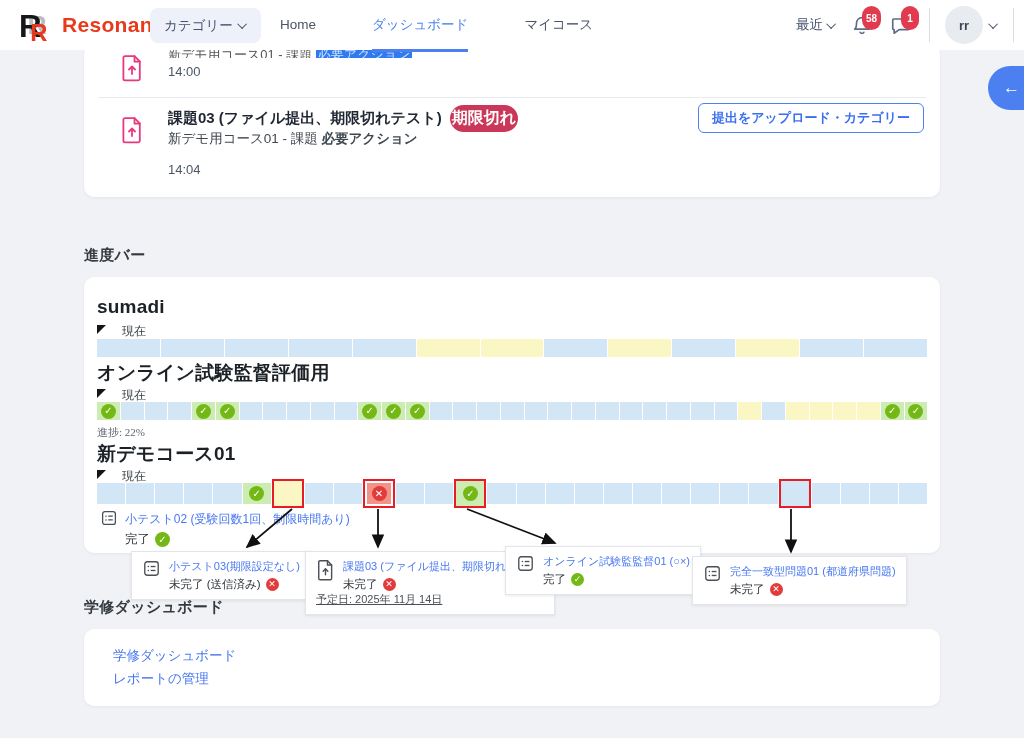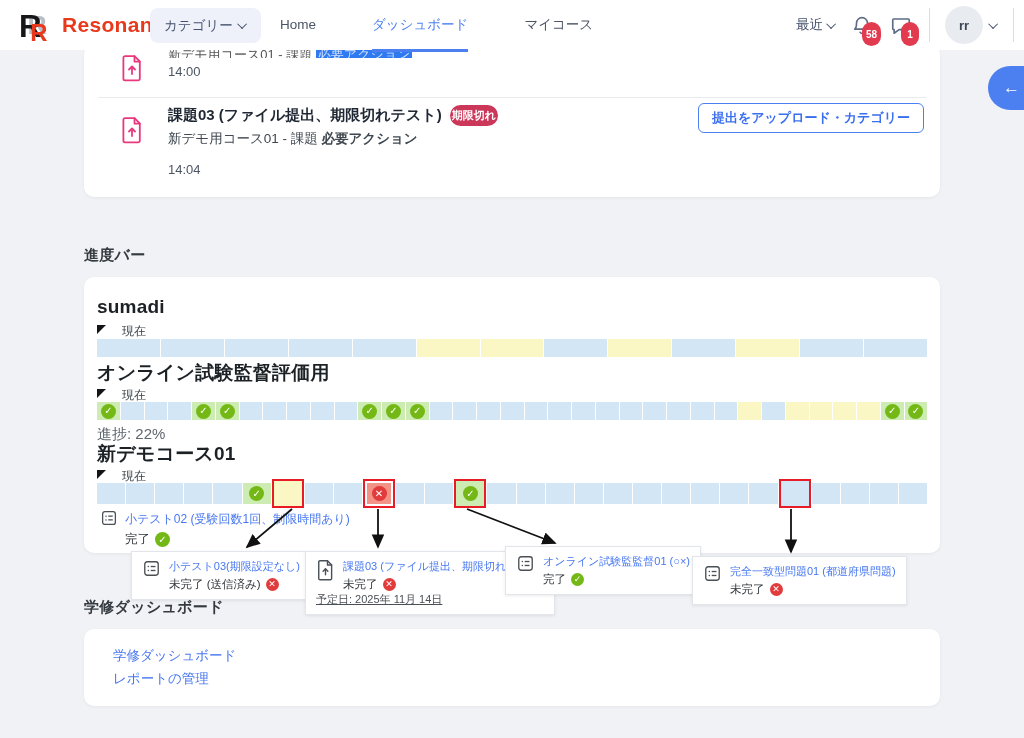--- a/index.html
+++ b/index.html
@@ -22,36 +22,36 @@
   .nav-links{position:absolute;left:250px;top:0;height:50px;display:flex;gap:26px;align-items:center;}
   .nav-link{position:relative;font-size:13.5px;color:#4b5565;line-height:50px;cursor:pointer;white-space:nowrap;margin-left:30px;}
   .nav-link.active{color:var(--accent);}
   .nav-link.active::after{content:"";position:absolute;left:0;right:0;bottom:-2px;height:3px;background:var(--accent);}
   .nav-right{position:absolute;right:10px;top:0;height:50px;display:flex;align-items:center;gap:15px;}
   .recent{display:flex;align-items:center;gap:6px;font-size:13.5px;color:#45526e;cursor:pointer;}
   .chev{width:7px;height:7px;border-left:1.6px solid currentColor;border-bottom:1.6px solid currentColor;
     transform:rotate(-45deg) translateY(-2px);display:inline-block;}
   .icon-wrap{position:relative;width:24px;height:24px;cursor:pointer;}
   .count-badge{position:absolute;top:-7px;left:11px;min-width:18px;height:20px;padding:12px 4px;border-radius:999px;
-    background:#e23b50;color:#fff;font-size:10px;font-weight:700;display:flex;align-items:center;justify-content:center;margin-top:16px;}
+    background:#e23b50;color:#fff;font-size:10px;font-weight:700;display:flex;align-items:center;justify-content:center;}
   .vdiv{width:1px;height:34px;background:#d9dee6;}
   .avatar-wrap{display:flex;align-items:center;gap:8px;cursor:pointer;}
   .avatar{width:38px;height:38px;border-radius:50%;background:#e8ebf0;color:#3c4654;font-size:13px;font-weight:700;
     display:flex;align-items:center;justify-content:center;}
 
   
   .card{position:absolute;background:#fff;border-radius:10px;box-shadow:0 1px 3px rgba(30,40,60,.06);}
   .card1{left:84px;top:44px;width:856px;height:153px;}
   .clip-row{position:absolute;left:84px;top:2px;height:12px;overflow:hidden;font-size:13px;color:#555;white-space:nowrap;}
   .clip-sel{background:#2f7af0;color:#cfe0ff;padding:0 2px;}
   .time-txt{font-size:13px;color:var(--muted);}
   .item-icon{position:absolute;}
   .divider{position:absolute;left:14px;right:14px;top:53px;height:1px;background:#e9ecef;}
   .item-title{position:absolute;left:84px;top:61px;font-size:15px;font-weight:700;color:#1f2733;display:flex;align-items:center;gap:8px;white-space:nowrap;}
-  .pill{background:var(--badge-red);color:#fff;font-size:11px;font-weight:700;padding:3px 2px;border-radius:999px;}
+  .pill{background:var(--badge-red);color:#fff;font-size:16px;font-weight:700;padding:3px 2px;border-radius:999px;}
   .item-sub{position:absolute;left:84px;top:86px;font-size:13.5px;color:#3f4750;white-space:nowrap;}
   .item-sub b{font-weight:700;}
   .upload-btn{position:absolute;right:16px;top:59px;border:1px solid var(--accent);color:#3b6ff0;background:#fff;
     font-size:13px;font-weight:700;padding:5px 13px;border-radius:6px;cursor:pointer;font-family:inherit;}
 
   .drawer-btn{position:absolute;left:988px;top:66px;width:56px;height:44px;border-radius:22px;background:var(--accent);
     color:#fff;display:flex;align-items:center;z-index:15;cursor:pointer;}
   .drawer-btn span{margin-left:15px;font-size:17px;}
 
   .section-heading{position:absolute;font-size:15px;font-weight:700;color:#343a40;letter-spacing:.3px;}
@@ -68,21 +68,21 @@
   .cell.r{background:var(--bar-red);}
   .cell.hl{border:2px solid var(--hl);height:calc(100% + 8px);margin-top:-4px;z-index:2;}
   .cell.r.hl{box-shadow:inset 0 0 0 2px #fff;}
   .chip{width:15px;height:15px;border-radius:50%;color:#fff;font-size:10px;font-weight:700;
     display:inline-flex;align-items:center;justify-content:center;line-height:1;flex:none;}
   .chip.check{background:var(--check);}
   .chip.x{background:var(--xred);}
   .chip.check::before{content:"\2713";}
   .chip.x::before{content:"\2715";}
   .cell .chip{position:absolute;left:0;right:0;top:0;bottom:0;margin:auto;}
-  .progress-label{position:absolute;left:13px;font-size:15px;color:#5f6770;}
+  .progress-label{position:absolute;left:13px;font-size:11px;color:#5f6770;font-family:Liberation Serif, serif;}
   .annot{position:absolute;left:16px;display:flex;gap:7px;align-items:flex-start;}
   .annot .link{font-size:12px;color:var(--link);cursor:pointer;}
   .annot .status{font-size:12.5px;color:#2d3338;margin-top:3px;display:flex;align-items:center;gap:5px;}
 
   
   .popup{position:absolute;background:#fff;border:1px solid #e2e5ea;box-shadow:0 1px 3px rgba(0,0,0,.08);
     padding:7px 10px;z-index:6;}
   .popup-row{display:flex;gap:8px;align-items:flex-start;}
   .popup .link{font-size:11px;color:var(--link);white-space:nowrap;cursor:pointer;display:block;}
   .popup .status{font-size:11.5px;color:#2d3338;margin-top:3px;display:flex;align-items:center;gap:5px;white-space:nowrap;}

